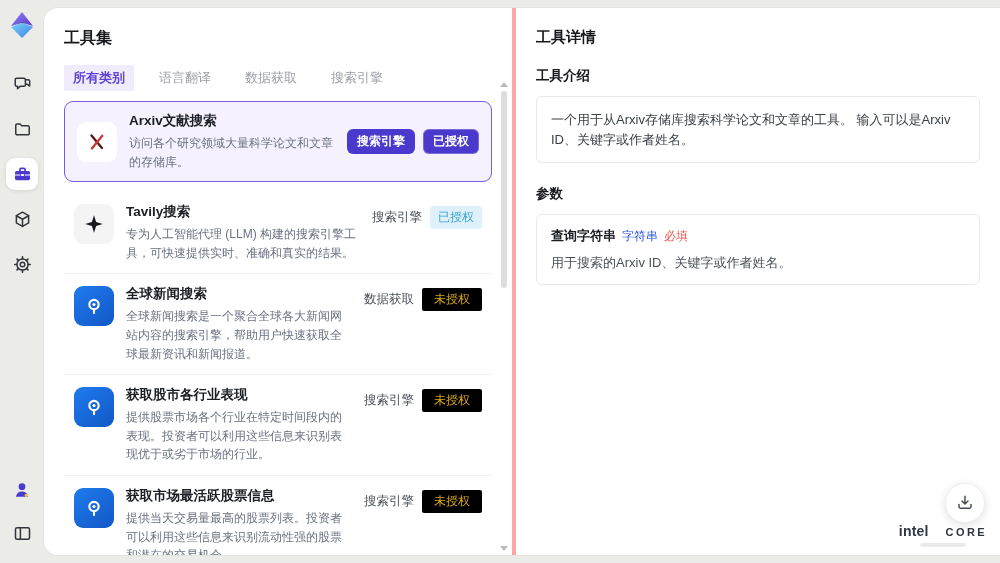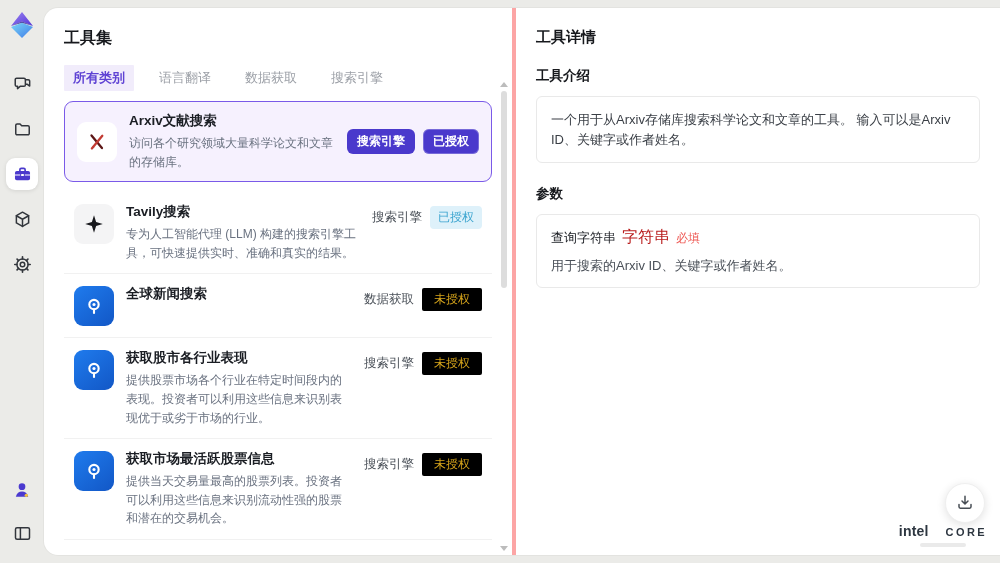--- a/index.html
+++ b/index.html
@@ -48,22 +48,22 @@
   .sb-up,.sb-down{width:0;height:0;border-left:4px solid transparent;border-right:4px solid transparent;margin:0 auto}
   .sb-up{border-bottom:5px solid #bcbcbc}
   .sb-down{border-top:5px solid #bcbcbc;position:absolute;bottom:0;left:1px}
   .sb-thumb{position:absolute;top:9px;left:2px;width:6px;height:42%;background:#dddddd;border-radius:3px}
   
   .detail-title{font-size:15px;font-weight:bold;margin:4px 0 20px;color:#17191d}
   .section-h{font-size:13.5px;font-weight:bold;margin:0 0 11px;color:#17191d}
   .info-box{border:1px solid #e9e9e9;border-radius:6px;padding:13px 14px;font-size:13px;color:#3a3f46;margin-bottom:22px;line-height:1.5;background:#fff}
   .param-box{border:1px solid #e9e9e9;border-radius:6px;padding:12px 14px;background:#fff}
   .param-line{display:flex;gap:6px;align-items:baseline;margin-bottom:9px}
-  .param-name{font-size:13px;font-weight:normal;color:#1b1e24}
-  .param-type{font-size:16px;color:#b91c1c}
+  .param-name{font-size:13px;font-weight:bold;color:#1b1e24}
+  .param-type{font-size:12px;color:#1d4ed8}
   .param-req{font-size:12px;color:#ee5a55}
   .param-desc{font-size:13px;color:#4a5058}
   
   .fab{position:absolute;right:15px;bottom:32px;width:38px;height:38px;border-radius:50%;background:#fff;border:1px solid #efefef;box-shadow:0 2px 10px rgba(0,0,0,.12);display:flex;align-items:center;justify-content:center;cursor:pointer}
   .brand{position:absolute;right:13px;bottom:8px;text-align:center;color:#2d3640;line-height:1}
   .brand-intel{font-size:14px;font-weight:bold;letter-spacing:.2px}
   .brand-core{font-size:11px;letter-spacing:2.4px;font-weight:600;margin-left:17px}
   .brand-bar{height:4px;width:46px;background:#d9d9d9;border-radius:2px;margin:4px auto 0;opacity:.55}
 </style>
 </head>
@@ -186,20 +186,21 @@
   <div class="tool-row">
     <div class="tool-icon ic-news-search">
             <svg width="22" height="22" viewBox="0 0 24 24">
               <circle cx="12" cy="10.4" r="5.1" fill="none" stroke="#fff" stroke-width="2.3"></circle>
               <circle cx="12" cy="10.4" r="1.7" fill="#fff"></circle>
               <path d="M12 15.5v4" stroke="#fff" stroke-width="2.3" stroke-linecap="round"></path>
             </svg>
           </div>
     <div class="tool-main">
       <div class="tool-name">全球新闻搜索</div>
+      <div class="tool-desc">全球新闻搜索是一个聚合全球各大新闻网站内容的搜索引擎，帮助用户快速获取全球最新资讯和新闻报道。</div>
     </div>
     <div class="tool-tags">
       <span class="cat cat-text">数据获取</span>
       <span class="auth auth-yellow">未授权</span>
     </div>
   </div>
 
   <div class="tool-row">
     <div class="tool-icon ic-news-search">
             <svg width="22" height="22" viewBox="0 0 24 24">

